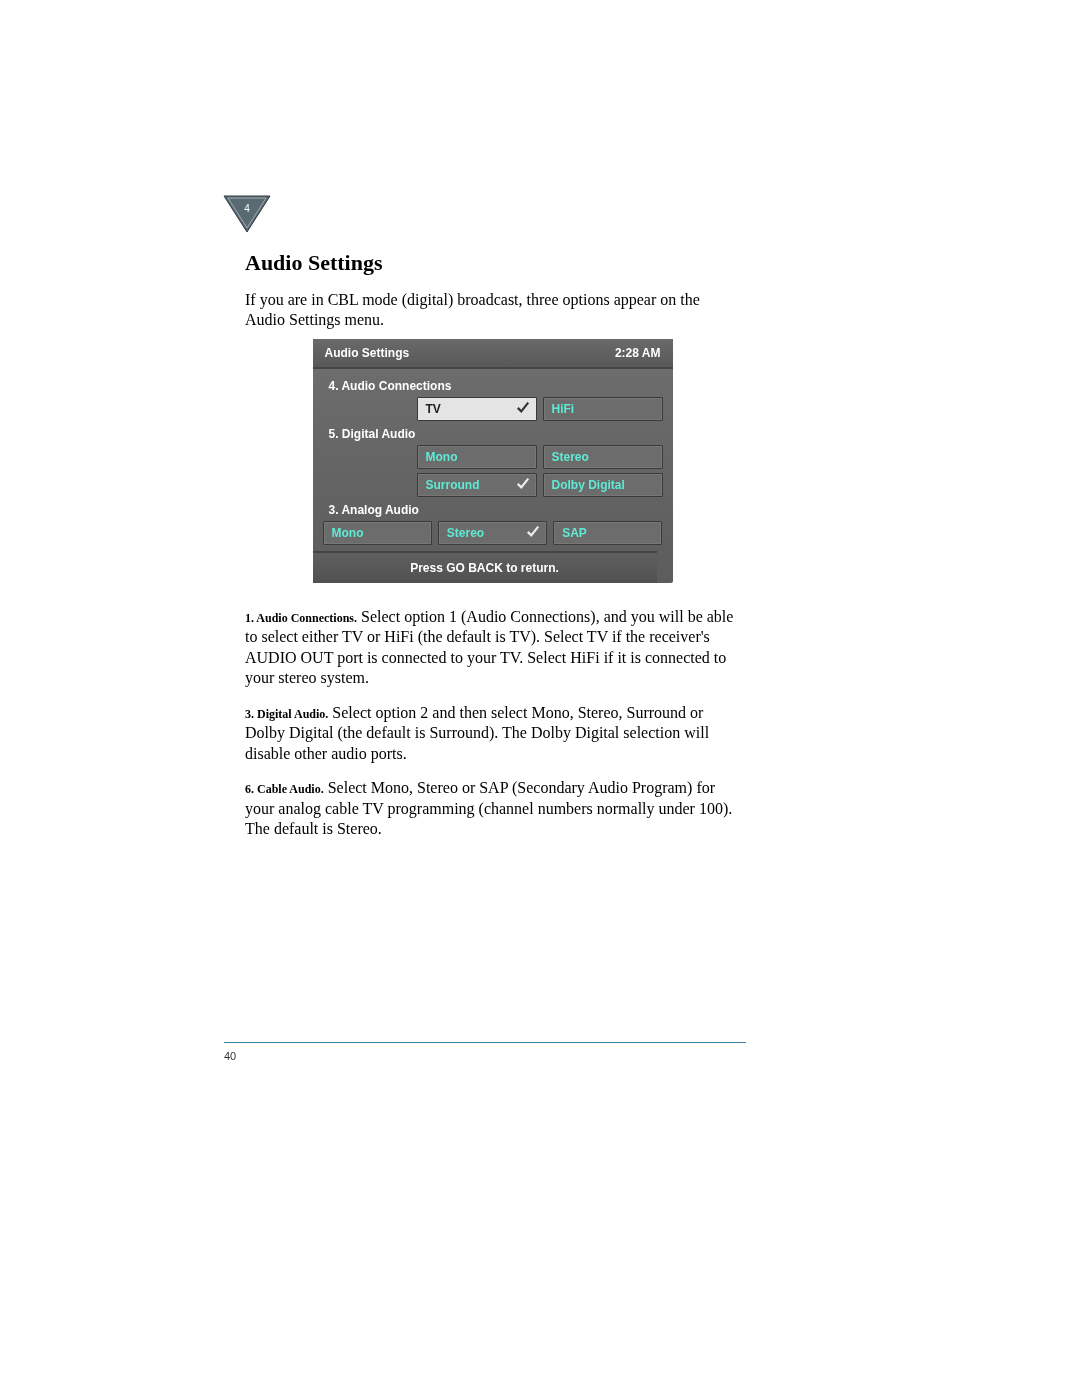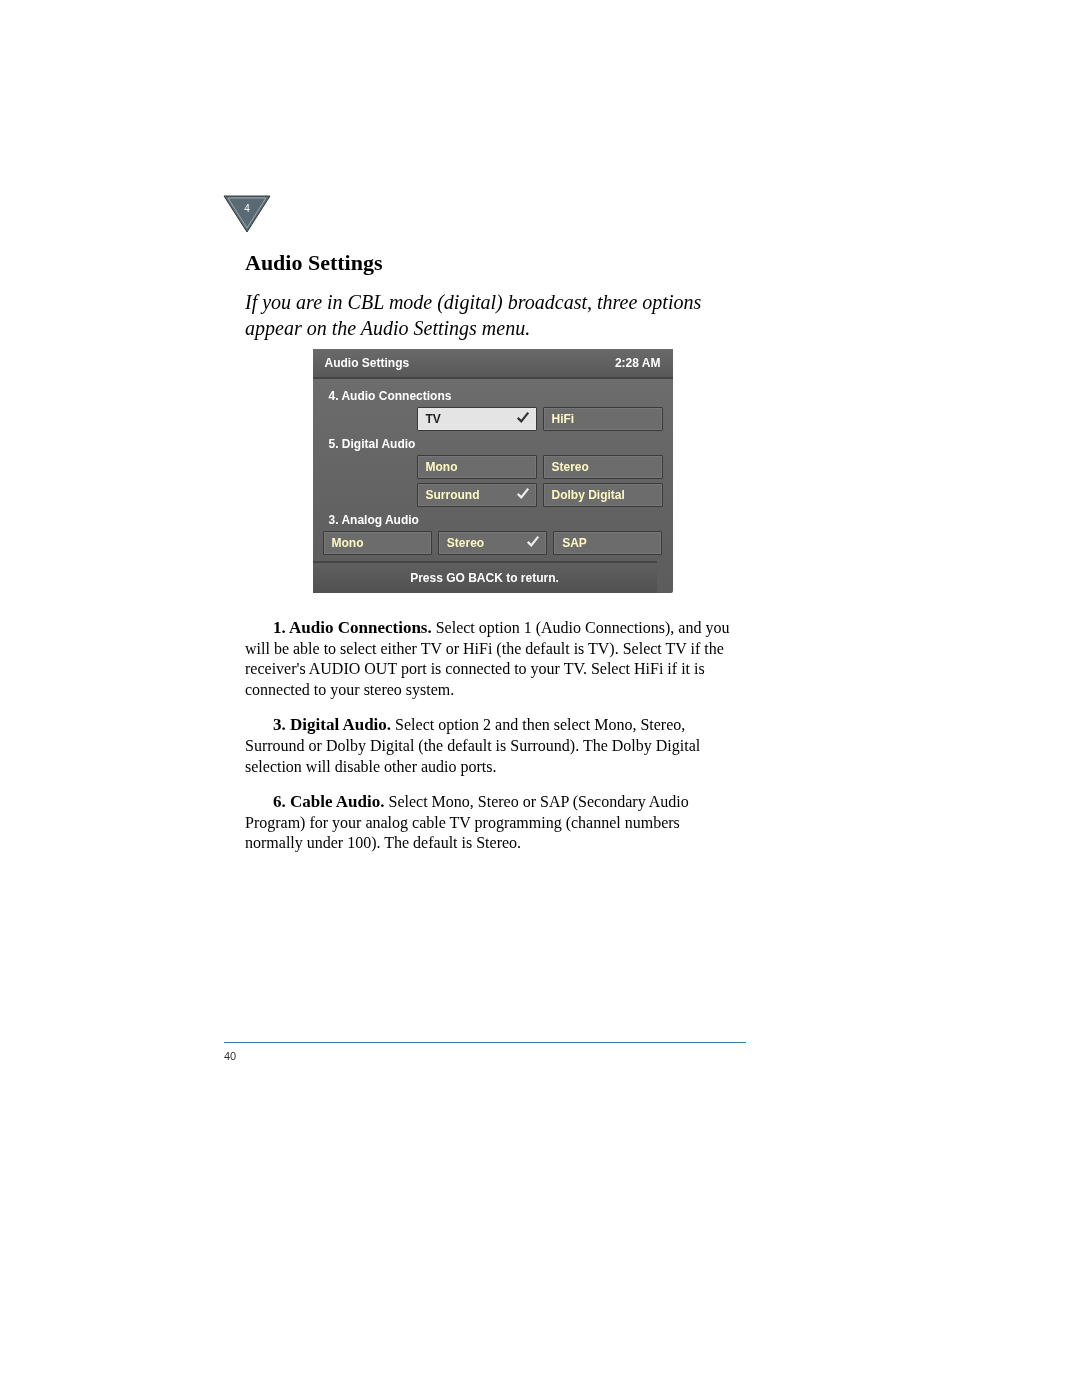--- a/index.html
+++ b/index.html
@@ -30,34 +30,32 @@
     left: 245px;
     top: 250px;
     width: 495px;
   }
   h1.section-title {
     font-size: 22px;
     font-weight: bold;
     margin: 0 0 14px 0;
   }
   p.intro {
-    font-size: 20px;
+    font-size: 16px;
     line-height: 1.28;
     margin: 0 0 8px 0;
-    font-style: italic;
   }
   p.body {
     font-size: 16px;
     line-height: 1.28;
     margin: 14px 0 0 0;
   }
   p.body .lead {
     font-weight: bold;
-    font-size: 17px;
-    margin-left: 28px;
+    font-size: 12px;
   }
 
   
   .osd {
     position: relative;
     margin: 0 auto 24px auto;
     width: 360px;
     height: 244px;
     background: linear-gradient(#6f6f6f, #676767 40%, #5c5c5c);
     border-radius: 2px;
@@ -94,21 +92,21 @@
     position: relative;
     flex: 1 1 0;
     height: 22px;
     line-height: 22px;
     padding: 0 8px;
     background: #6c6c6c;
     border: 1px solid #3a3a3a;
     border-radius: 1px;
     font-weight: bold;
     font-size: 12px;
-    color: #fef9c3;
+    color: #5eead4;
     box-shadow: inset 0 0 0 1px rgba(255,255,255,0.08);
     white-space: nowrap;
     overflow: hidden;
   }
   .osd-cell.selected {
     background: #e4e4e4;
     color: #222;
   }
   .osd-check {
     position: absolute;

